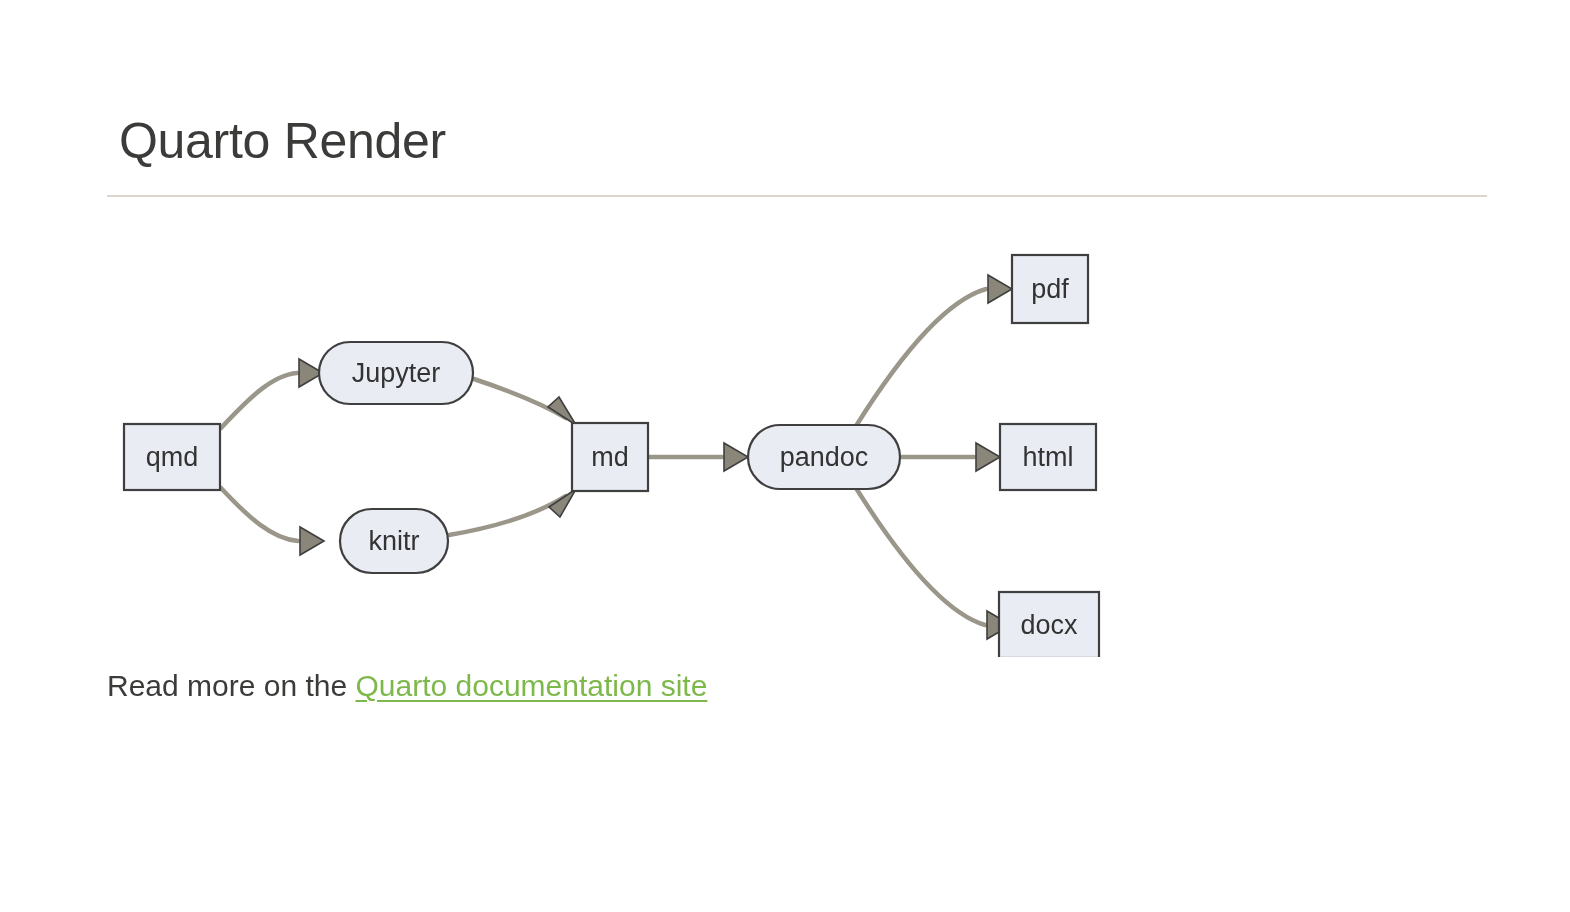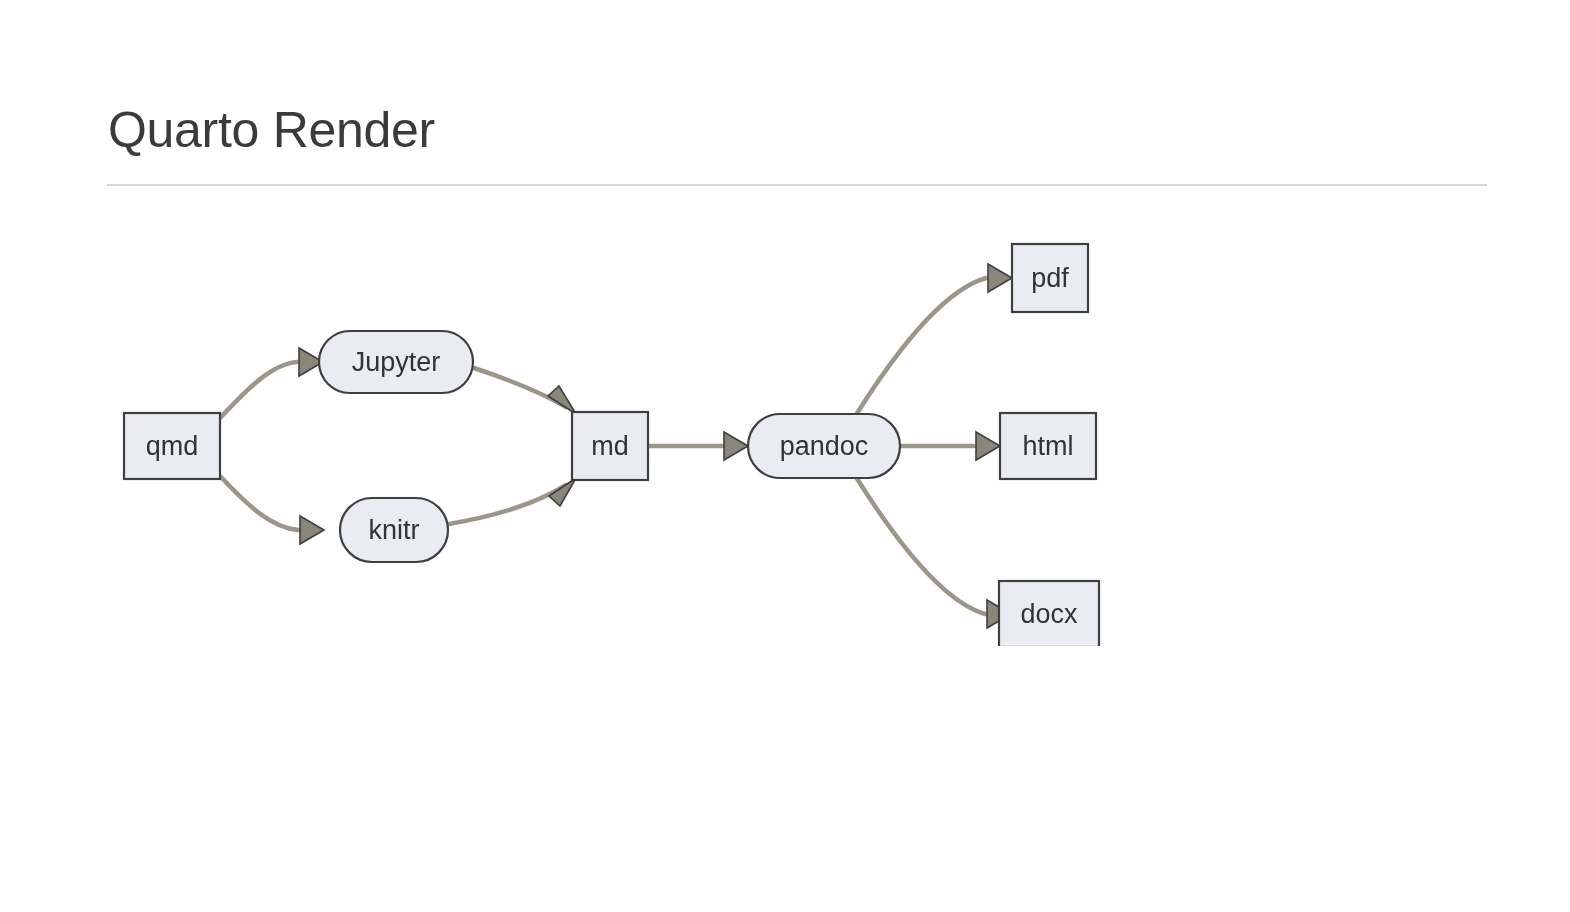--- a/index.html
+++ b/index.html
@@ -21,21 +21,21 @@
     height: 912px;
     box-sizing: border-box;
   }
   .content {
     position: absolute;
     left: 107px;
     top: 0;
     width: 1380px;
   }
   .page-title {
-    margin: 1px;
+    margin: 12px;
     padding-top: 102px;
     font-size: 50px;
     font-weight: 400;
     line-height: 1.1;
     letter-spacing: -0.3px;
     color: #3b3b39;
     font-family: "Liberation Sans", sans-serif;
   }
   .title-rule {
     margin-top: 26px;
@@ -188,15 +188,16 @@
 
           <g>
             <rect class="node-shape" x="999" y="585" width="100" height="66" rx="0"></rect>
             <text class="node-label" x="1049" y="620">docx</text>
           </g>
 
         </g>
       </svg>
     </div>
 
+    <p class="read-more"><span>Read more on the </span><a class="doc-link">Quarto documentation site</a></p>
 
   </div>
 </div>
 
 </body></html>

